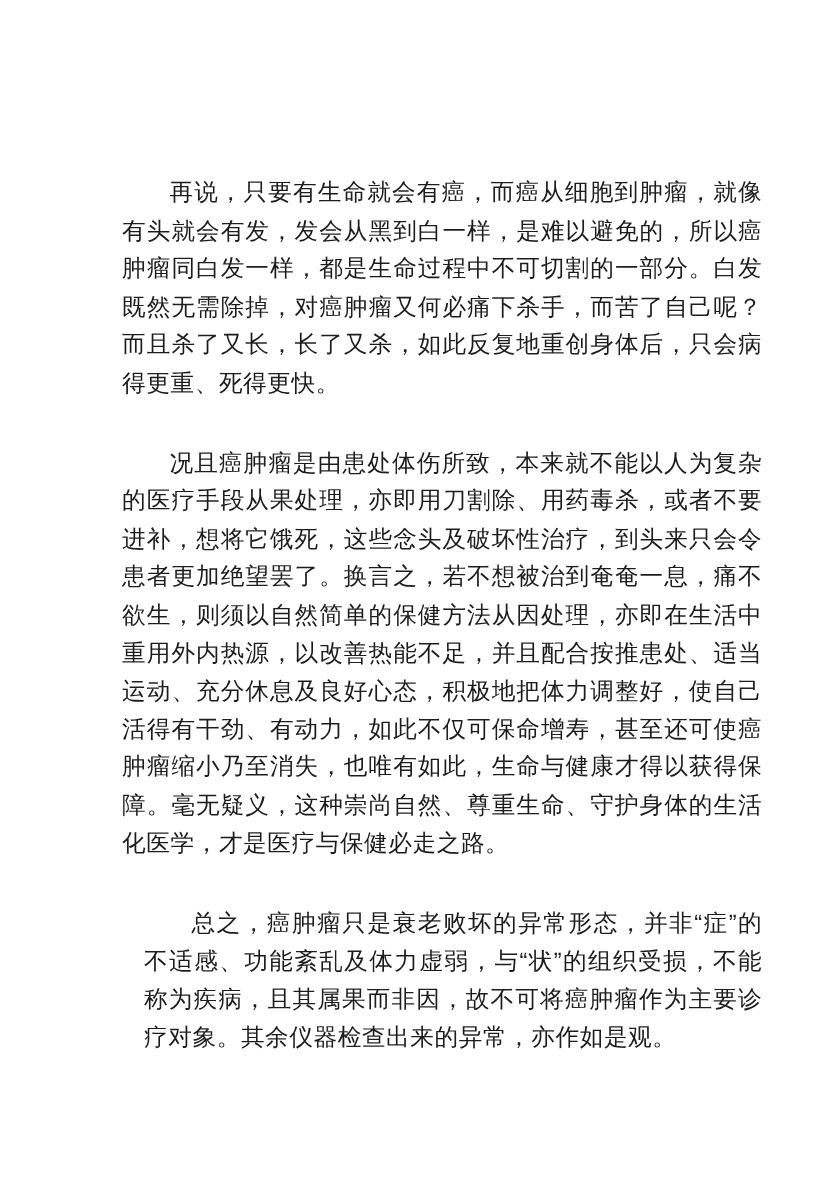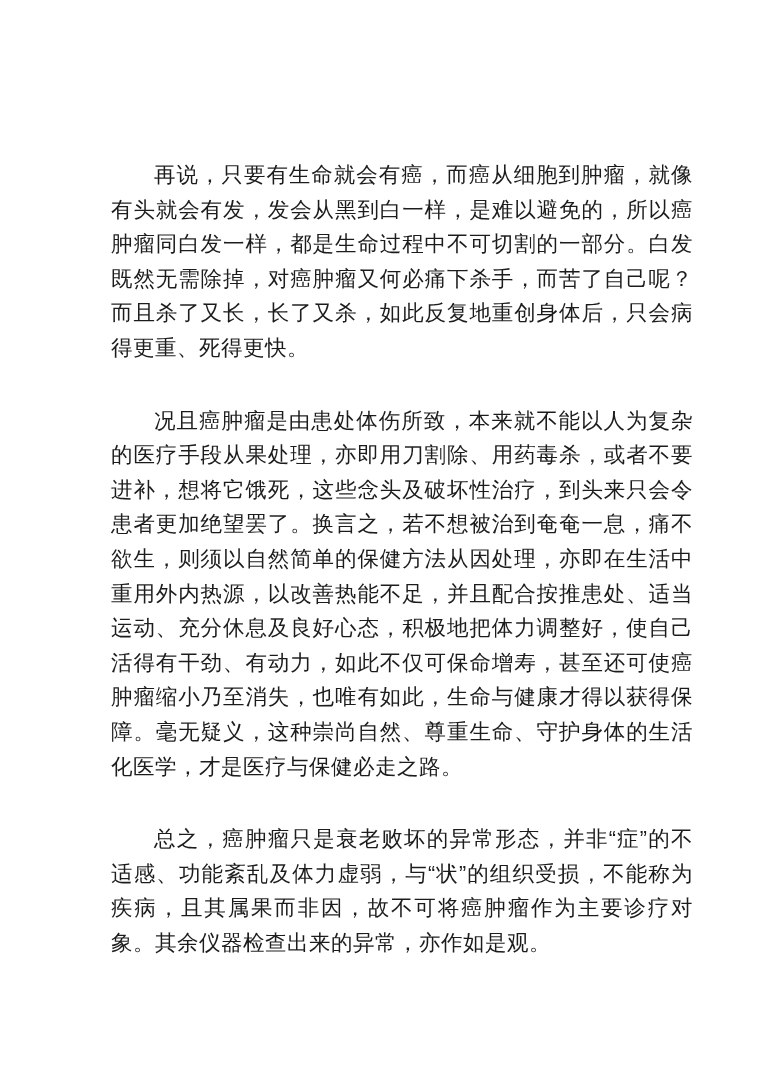--- a/index.html
+++ b/index.html
@@ -34,20 +34,21 @@
     margin: 0 0 38px 0;
     font-size: 21.5px;
     line-height: 34.6px;
     text-indent: 2em;
     text-align: justify;
     letter-spacing: 0.5px;
     word-break: break-all;
   }
   .text-block p:last-child {
     margin-bottom: 0;
+    margin-left: 20px;
   }
 </style>
 </head>
 <body>
 
 <div class="page">
   <div class="text-block">
     <p>再说，只要有生命就会有癌，而癌从细胞到肿瘤，就像有头就会有发，发会从黑到白一样，是难以避免的，所以癌肿瘤同白发一样，都是生命过程中不可切割的一部分。白发既然无需除掉，对癌肿瘤又何必痛下杀手，而苦了自己呢？而且杀了又长，长了又杀，如此反复地重创身体后，只会病得更重、死得更快。</p>
     <p>况且癌肿瘤是由患处体伤所致，本来就不能以人为复杂的医疗手段从果处理，亦即用刀割除、用药毒杀，或者不要进补，想将它饿死，这些念头及破坏性治疗，到头来只会令患者更加绝望罢了。换言之，若不想被治到奄奄一息，痛不欲生，则须以自然简单的保健方法从因处理，亦即在生活中重用外内热源，以改善热能不足，并且配合按推患处、适当运动、充分休息及良好心态，积极地把体力调整好，使自己活得有干劲、有动力，如此不仅可保命增寿，甚至还可使癌肿瘤缩小乃至消失，也唯有如此，生命与健康才得以获得保障。毫无疑义，这种崇尚自然、尊重生命、守护身体的生活化医学，才是医疗与保健必走之路。</p>
     <p>总之，癌肿瘤只是衰老败坏的异常形态，并非“症”的不适感、功能紊乱及体力虚弱，与“状”的组织受损，不能称为疾病，且其属果而非因，故不可将癌肿瘤作为主要诊疗对象。其余仪器检查出来的异常，亦作如是观。</p>

